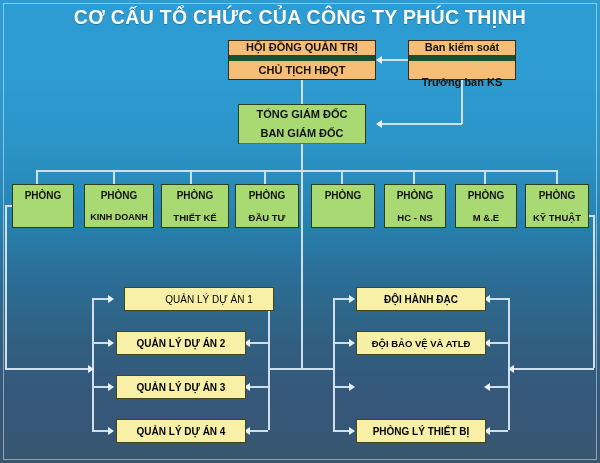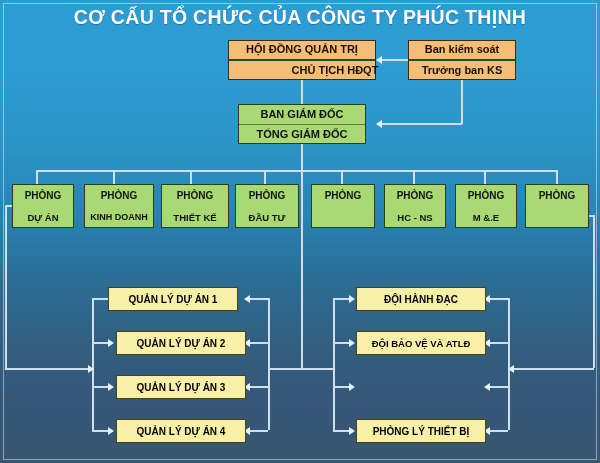--- a/index.html
+++ b/index.html
@@ -51,21 +51,21 @@
   }
   .node .row{
     box-sizing:border-box;
     display:flex;align-items:center;justify-content:center;
     width:100%;
     white-space:nowrap;
   }
   
   .orange{background:#f6bd76;}
   .orange .row{color:#1a1208;}
-  .orange .row.top{border-bottom:2px solid #14532d;text-align:right;}
+  .orange .row.top{border-bottom:6px solid #14532d;text-align:right;}
   
   .green{background:#a9d973;border-color:#2f3a18;}
   .green .row.top{border-bottom:1px solid #5d7a34;}
   
   .yellow{
     background:#f7f0a6;border:1px solid #4a4412;
     display:flex;align-items:center;justify-content:center;
     white-space:nowrap;
   }
 
@@ -90,61 +90,60 @@
 <body>
 
 <div id="stage">
 
   <div id="frame"></div>
 
   <div id="title">CƠ CẤU TỔ CHỨC CỦA CÔNG TY PHÚC THỊNH</div>
 
   <div class="node orange" style="left:228px;top:40px;width:148px;height:40px;">
     <div class="row top" style="height:20px;font-size:11px;">HỘI ĐỒNG QUẢN TRỊ</div>
-    <div class="row" style="height:19px;font-size:11px;margin-left:33px;">CHỦ TỊCH HĐQT</div>
+    <div class="row" style="height:19px;font-size:11px;">CHỦ TỊCH HĐQT</div>
   </div>
 
   <div class="node orange" style="left:408px;top:40px;width:108px;height:40px;">
     <div class="row top" style="height:20px;font-size:11px;">Ban kiểm soát</div>
-    <div class="row" style="height:19px;font-size:11px;">Trưởng ban KS</div>
+    <div class="row" style="height:19px;font-size:11px;margin-top:12px;">Trưởng ban KS</div>
   </div>
 
   <div class="line lineH" style="left:382px;top:59px;width:26px;"></div>
   <div class="arrow left" style="left:376px;top:56px;"></div>
 
   <div class="line lineV" style="left:461px;top:80px;height:44px;"></div>
   <div class="line lineH" style="left:382px;top:123px;width:80px;"></div>
   <div class="arrow left" style="left:376px;top:120px;"></div>
 
   <div class="line lineV" style="left:301px;top:80px;height:24px;"></div>
 
   <div class="node green" style="left:238px;top:104px;width:128px;height:40px;">
+    <div class="row" style="height:19px;font-size:11px;">TỔNG GIÁM ĐỐC</div>
     <div class="row top" style="height:20px;font-size:11px;">BAN GIÁM ĐỐC</div>
-    <div class="row" style="height:19px;font-size:11px;">TỔNG GIÁM ĐỐC</div>
   </div>
 
   <div class="line lineV" style="left:301px;top:144px;height:26px;"></div>
 
   <div class="line lineH" style="left:36px;top:170px;width:265px;"></div>
 
   <div class="line lineH" style="left:301px;top:170px;width:255px;"></div>
 
   <div class="line lineV" style="left:36px;top:170px;height:16px;"></div>
   <div class="line lineV" style="left:113px;top:170px;height:16px;"></div>
   <div class="line lineV" style="left:190px;top:170px;height:16px;"></div>
   <div class="line lineV" style="left:264px;top:170px;height:16px;"></div>
 
   <div class="line lineV" style="left:341px;top:170px;height:16px;"></div>
   <div class="line lineV" style="left:413px;top:170px;height:16px;"></div>
   <div class="line lineV" style="left:484px;top:170px;height:16px;"></div>
   <div class="line lineV" style="left:556px;top:170px;height:16px;"></div>
 
   <div class="node green" style="left:12px;top:184px;width:62px;height:44px;">
     <div class="row" style="height:22px;font-size:10px;">PHÒNG</div>
-    <div class="row" style="height:21px;font-size:9.5px;">DỰ ÁN</div>
   </div>
 
   <div class="node green" style="left:84px;top:184px;width:70px;height:44px;">
     <div class="row" style="height:22px;font-size:10px;">PHÒNG</div>
     <div class="row" style="height:21px;font-size:9px;">KINH DOANH</div>
   </div>
 
   <div class="node green" style="left:161px;top:184px;width:68px;height:44px;">
     <div class="row" style="height:22px;font-size:10px;">PHÒNG</div>
     <div class="row" style="height:21px;font-size:9.5px;">THIẾT KẾ</div>
@@ -164,20 +163,21 @@
     <div class="row" style="height:21px;font-size:9.5px;">HC - NS</div>
   </div>
 
   <div class="node green" style="left:455px;top:184px;width:62px;height:44px;">
     <div class="row" style="height:22px;font-size:10px;">PHÒNG</div>
     <div class="row" style="height:21px;font-size:9.5px;">M &amp;.E</div>
   </div>
 
   <div class="node green" style="left:525px;top:184px;width:64px;height:44px;">
     <div class="row" style="height:22px;font-size:10px;">PHÒNG</div>
+    <div class="row" style="height:21px;font-size:9.5px;">KỸ THUẬT</div>
   </div>
 
   <div class="line lineH" style="left:5px;top:205px;width:8px;"></div>
   <div class="line lineV" style="left:5px;top:205px;height:163px;"></div>
   <div class="line lineH" style="left:5px;top:368px;width:85px;"></div>
   <div class="arrow right" style="left:88px;top:365px;"></div>
 
   <div class="line lineV" style="left:92px;top:298px;height:132px;"></div>
 
   <div class="line lineH" style="left:92px;top:298px;width:18px;"></div>
@@ -185,21 +185,21 @@
 
   <div class="line lineH" style="left:92px;top:342px;width:18px;"></div>
   <div class="arrow right" style="left:108px;top:339px;"></div>
 
   <div class="line lineH" style="left:92px;top:386px;width:18px;"></div>
   <div class="arrow right" style="left:108px;top:383px;"></div>
 
   <div class="line lineH" style="left:92px;top:430px;width:18px;"></div>
   <div class="arrow right" style="left:108px;top:427px;"></div>
 
-  <div class="yellow" style="position:absolute;left:108px;top:287px;width:128px;height:22px;font-size:10px;font-weight:bold;z-index:5;">
+  <div class="yellow" style="position:absolute;left:124px;top:287px;width:128px;height:22px;font-size:10px;font-weight:normal;z-index:5;padding-left:20px;">
     <span>QUẢN LÝ DỰ ÁN 1</span>
   </div>
   <div class="yellow" style="position:absolute;left:116px;top:331px;width:128px;height:22px;font-size:10px;font-weight:bold;z-index:5;">
     <span>QUẢN LÝ DỰ ÁN 2</span>
   </div>
   <div class="yellow" style="position:absolute;left:116px;top:375px;width:128px;height:22px;font-size:10px;font-weight:bold;z-index:5;">
     <span>QUẢN LÝ DỰ ÁN 3</span>
   </div>
   <div class="yellow" style="position:absolute;left:116px;top:419px;width:128px;height:22px;font-size:10px;font-weight:bold;z-index:5;">
     <span>QUẢN LÝ DỰ ÁN 4</span>

